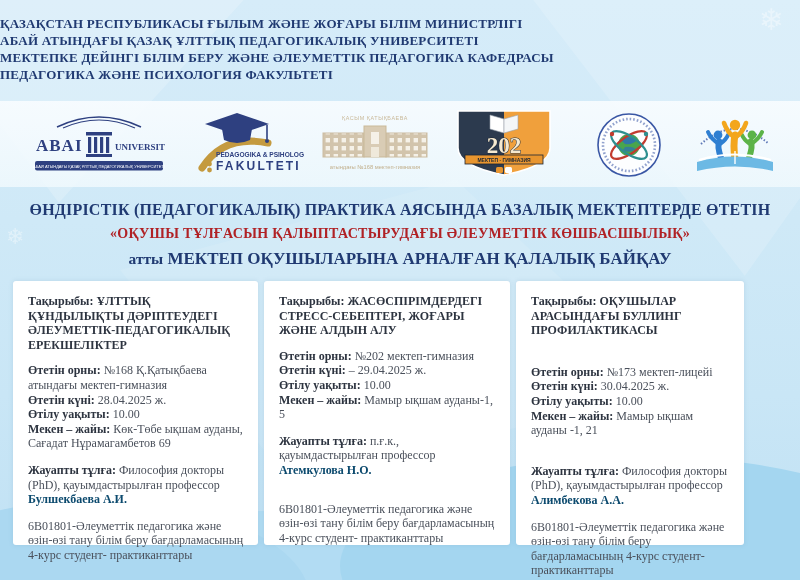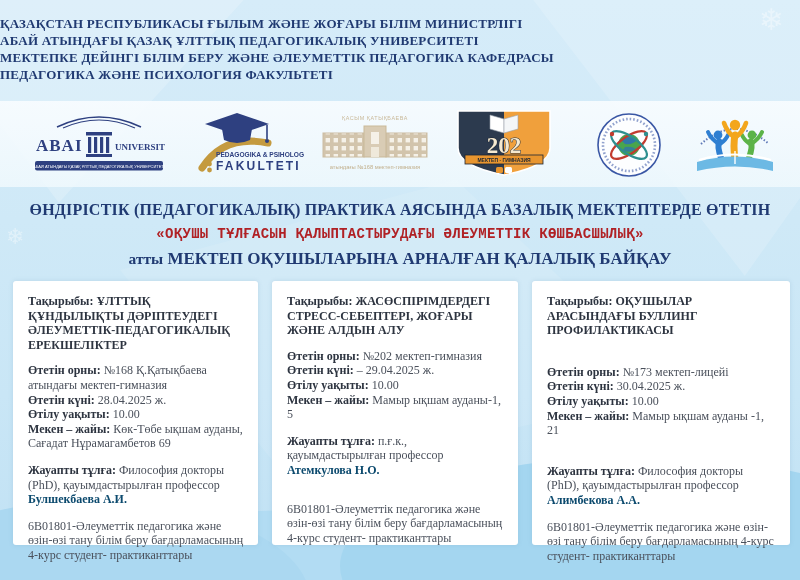--- a/index.html
+++ b/index.html
@@ -22,29 +22,29 @@
   
   .header{position:absolute;top:15px;left:0;right:0;text-align:left;color:#203a72;font-weight:bold;font-size:13px;line-height:17px;letter-spacing:.25px;}
 
   
   .logo{position:absolute;}
   .logo svg{display:block;}
 
   
   .titleblock{position:absolute;top:201px;left:0;right:0;text-align:center;}
   .t1{color:#203a72;font-weight:bold;font-size:16px;letter-spacing:.2px;}
-  .t2{color:#b02125;font-weight:bold;font-size:14px;margin-top:7px;letter-spacing:.3px;font-family:Liberation Mono, monospace;}
+  .t2{color:#b02125;font-weight:bold;font-size:14px;margin-top:7px;letter-spacing:.3px;}
   .t3{color:#203a72;font-weight:bold;font-size:17px;margin-top:7px;}
   .t3 .prefix{font-size:15.5px;}
 
   
-  .cards{position:absolute;top:281px;left:13px;display:flex;gap:14px;}
+  .cards{position:absolute;top:281px;left:13px;display:flex;gap:6px;}
   .card{background:#ffffff;border-radius:3px;height:264px;box-sizing:border-box;padding:13px 14px 10px 15px;
         font-size:12px;line-height:14.6px;color:#4a505b;box-shadow:0 0 4px rgba(120,160,190,.25);}
-  .card.c1{width:245px;} .card.c2{width:246px;} .card.c3{width:258px;}
+  .card.c1{width:245px;} .card.c2{width:246px;} .card.c3{width:228px;}
   .lbl{font-weight:bold;color:#2d3440;}
   .topic{font-weight:bold;color:#2d3440;margin-bottom:11px;}
   .sec{margin:0;}
   .sec-resp{margin-top:12px;}
   .sec-prog{margin-top:12px;}
   .c2 .sec-prog{margin-top:24px;}
   .c3 .sec-venue{margin-top:27px;}
   .c3 .sec-resp{margin-top:26px;}
   .name{font-weight:bold;color:#0c4a6e;}
   .val{white-space:pre-wrap;}

